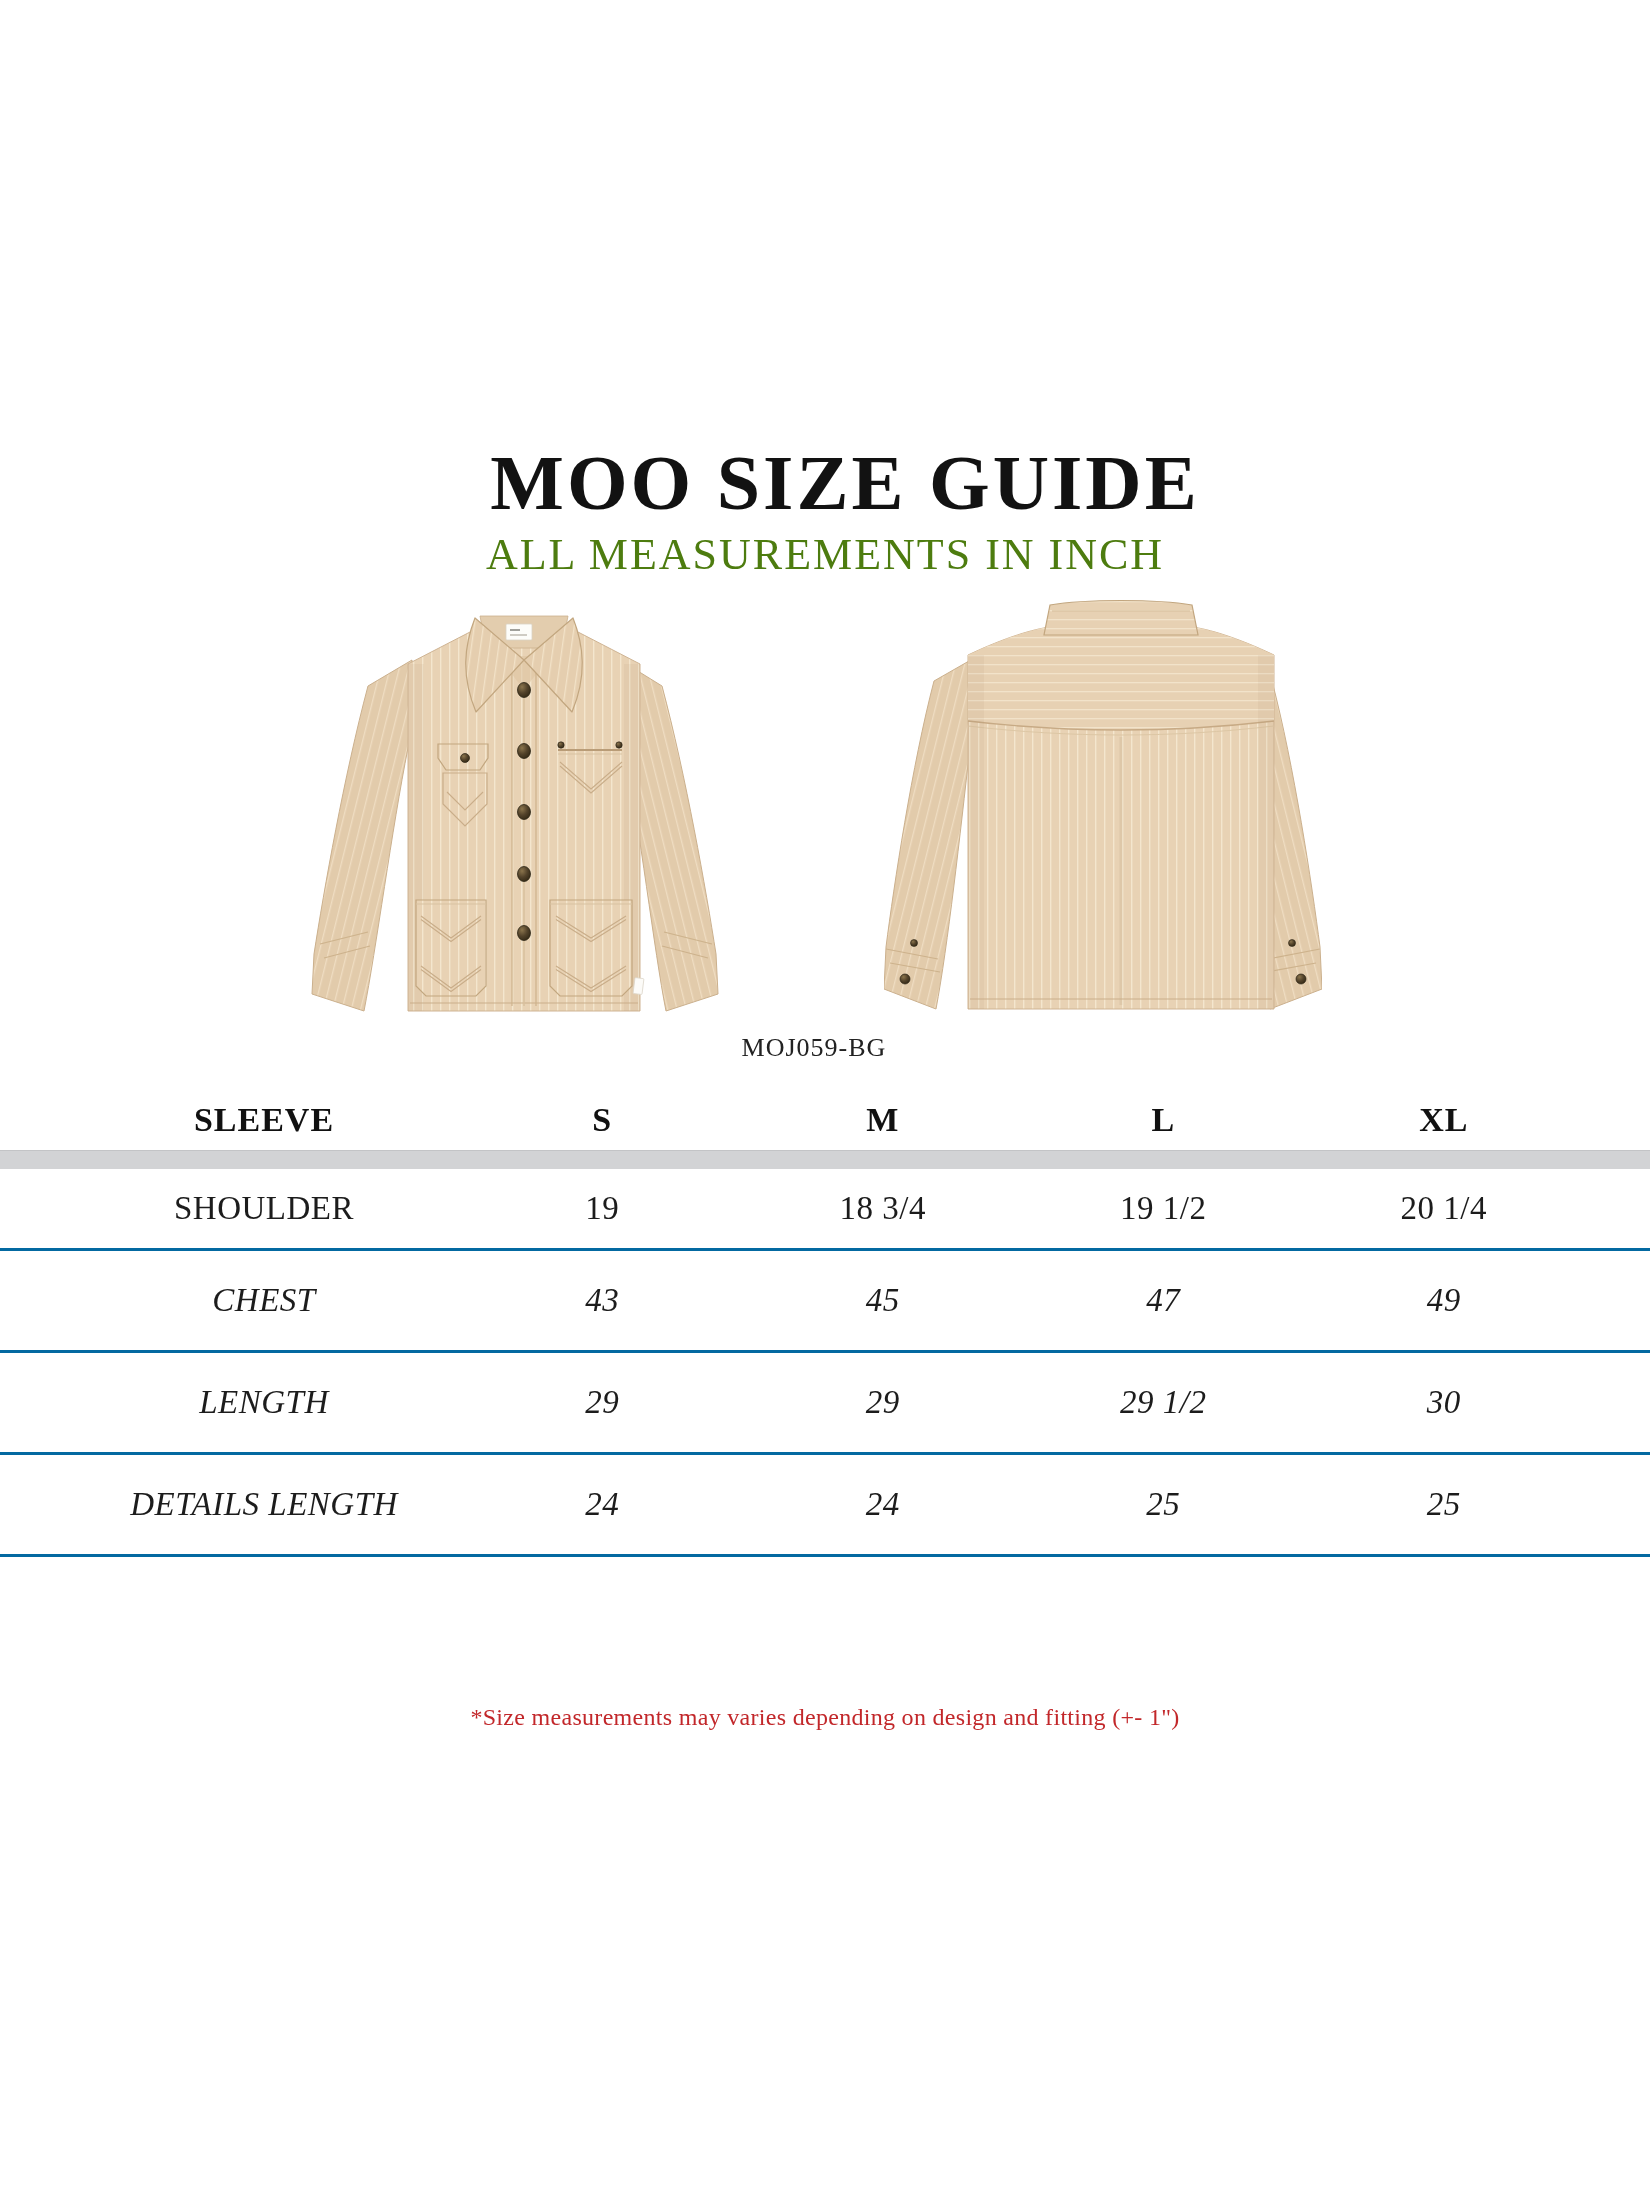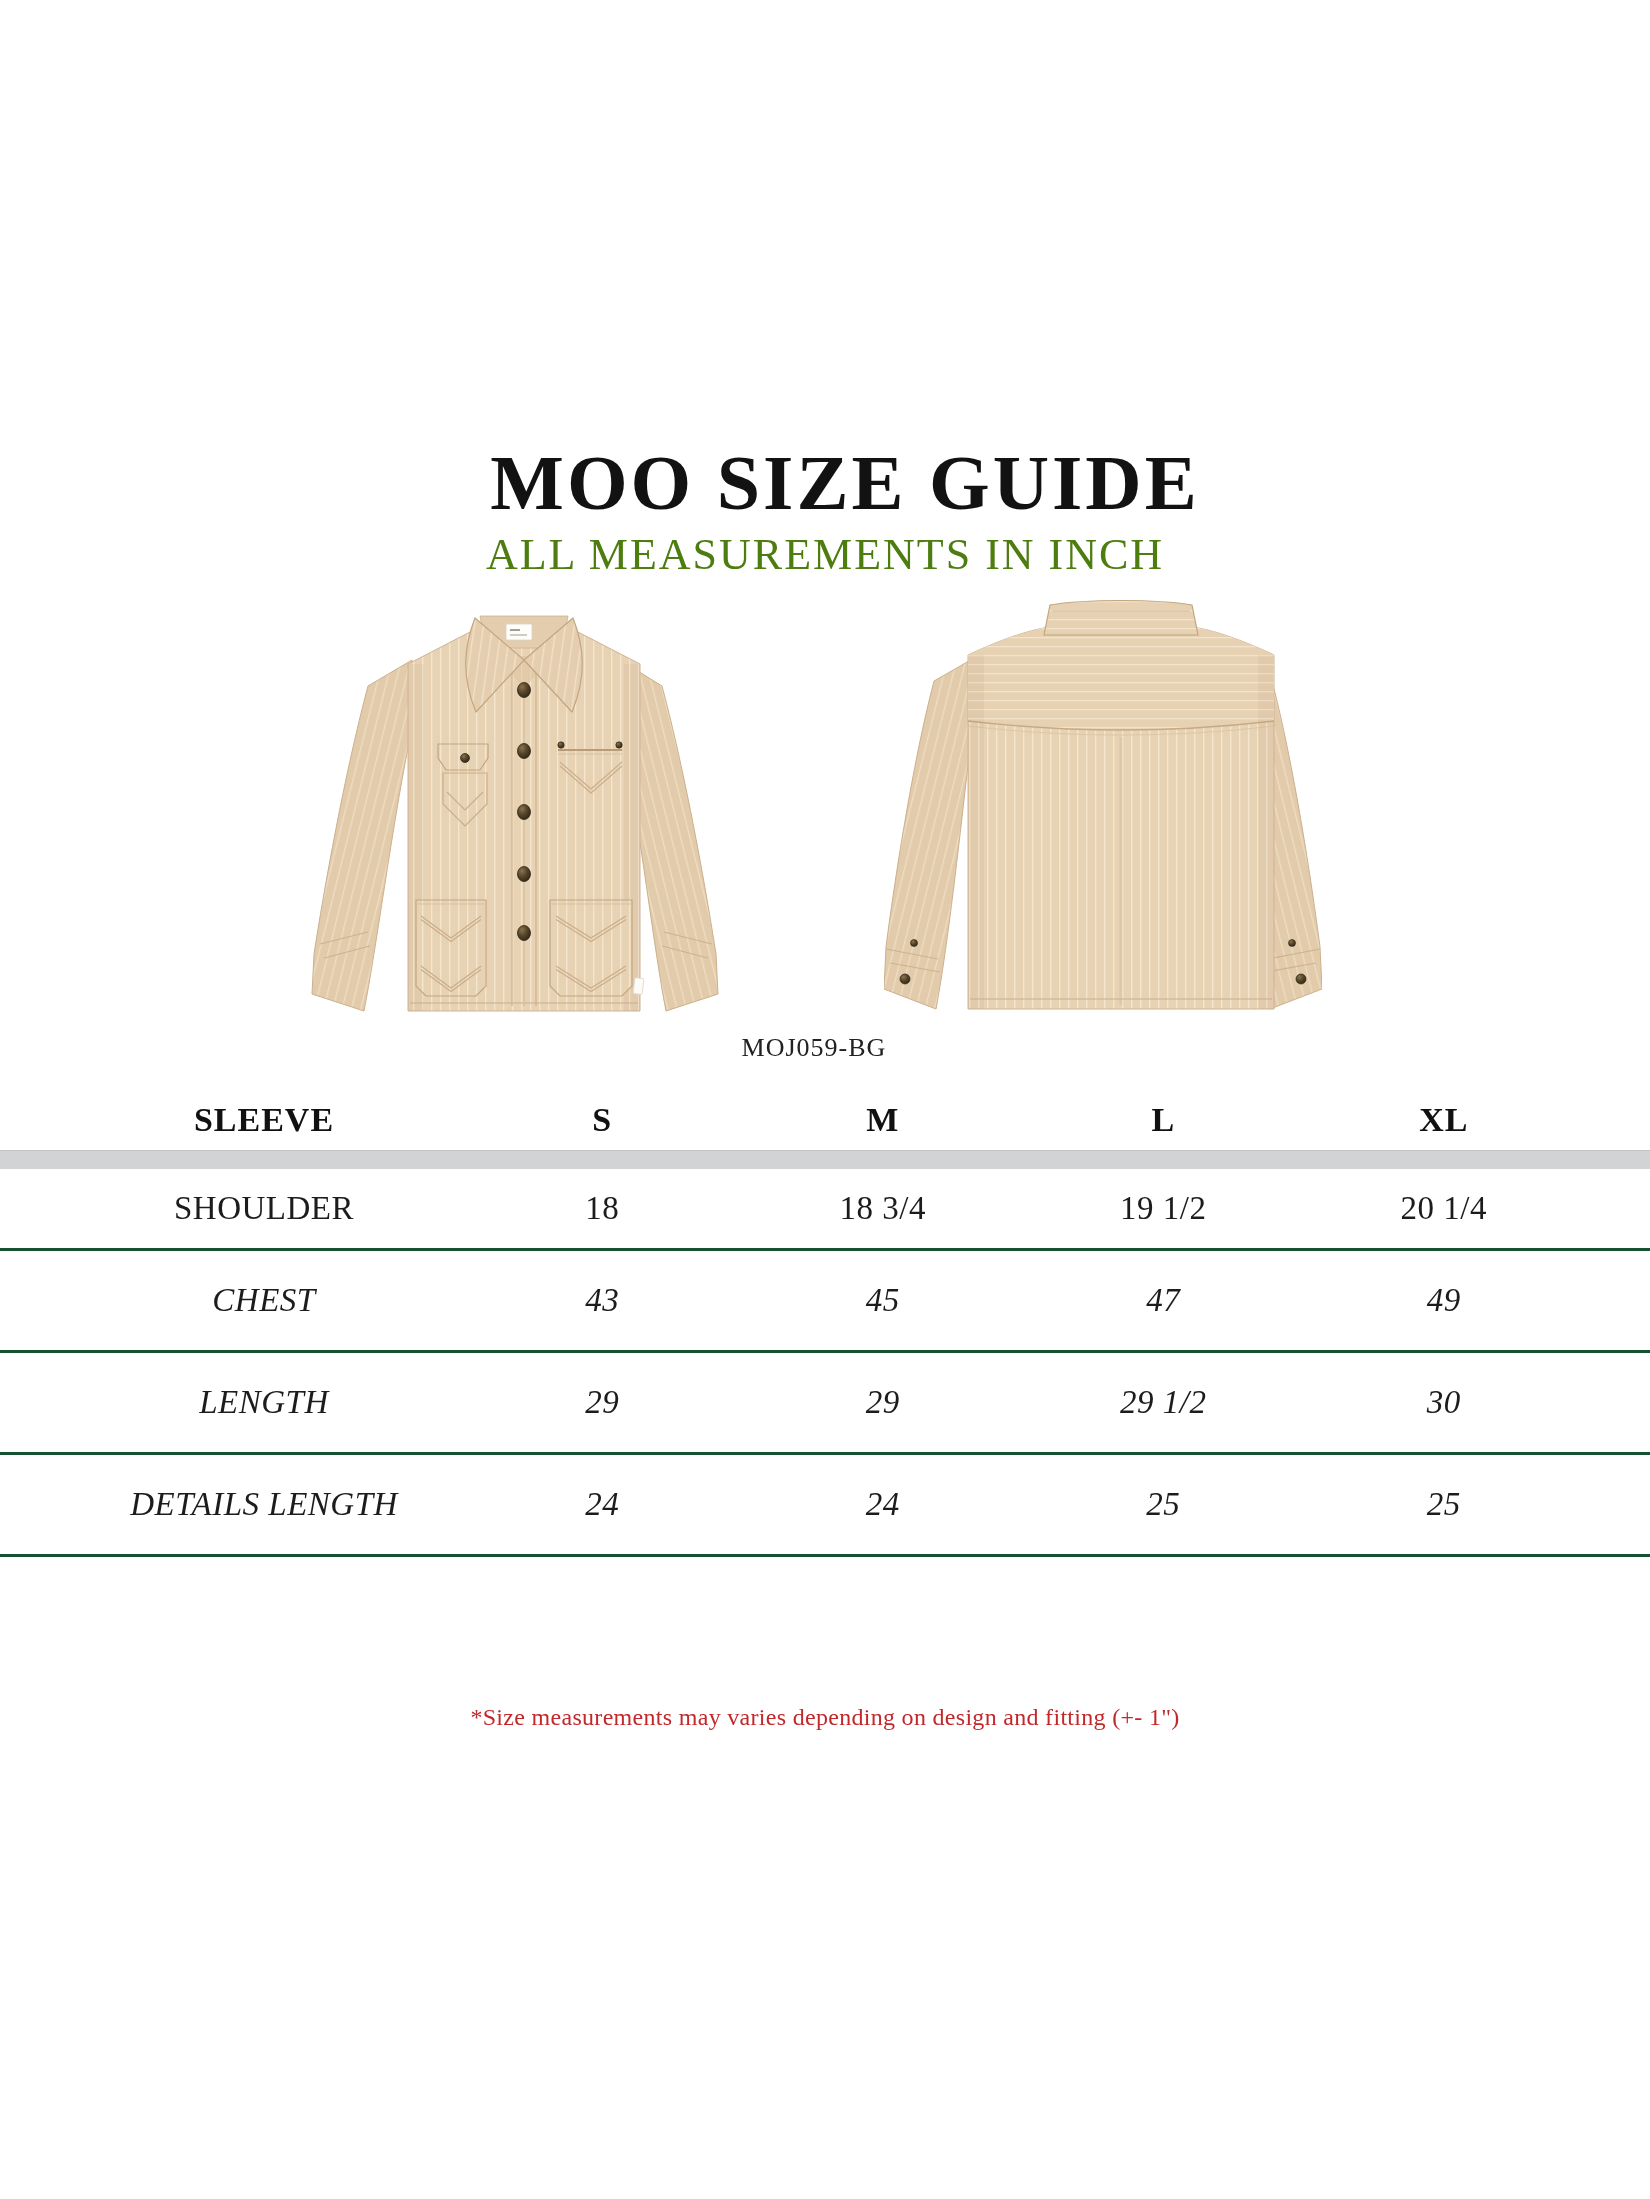--- a/index.html
+++ b/index.html
@@ -48,21 +48,21 @@
     color: #222222;
     transform: translateX(-11px);
   }
   .size-table {
     position: absolute;
     top: 1090px; left: 0; width: 1650px;
   }
   .trow { display: flex; align-items: center; width: 100%; box-sizing: border-box; }
   .thead { height: 60px; font-weight: 700; font-size: 34px; letter-spacing: 1px; color: #111; }
   .gray-bar { height: 18px; background: #d2d3d5; border-top: 1px solid #c3c4c6; }
-  .tbody-row { background: #ffffff; border-bottom: 3px solid #14532d; font-size: 33px; letter-spacing: 0.5px; }
+  .tbody-row { background: #ffffff; border-bottom: 3px solid #0369a1; font-size: 33px; letter-spacing: 0.5px; }
   .row-1 { height: 82px; }
   .row-n { height: 102px; font-style: italic; }
   .cell { text-align: center; }
   .c-label { width: 28%; padding-left: 4%; box-sizing: border-box; }
   .c-size { width: 17%; }
   .footnote {
     position: absolute;
     top: 1704px; left: 0; width: 100%;
     text-align: center;
     font-size: 24px;
@@ -219,21 +219,21 @@
       <div class="cell c-label">SLEEVE</div>
       <div class="cell c-size">S</div>
       <div class="cell c-size">M</div>
       <div class="cell c-size">L</div>
       <div class="cell c-size">XL</div>
     </div>
     <div class="gray-bar"></div>
 
     <div class="trow tbody-row row-1">
       <div class="cell c-label">SHOULDER</div>
-      <div class="cell c-size">18</div>
+      <div class="cell c-size">19</div>
       <div class="cell c-size">18 3/4</div>
       <div class="cell c-size">19 1/2</div>
       <div class="cell c-size">20 1/4</div>
     </div>
     <div class="trow tbody-row row-n">
       <div class="cell c-label">CHEST</div>
       <div class="cell c-size">43</div>
       <div class="cell c-size">45</div>
       <div class="cell c-size">47</div>
       <div class="cell c-size">49</div>

